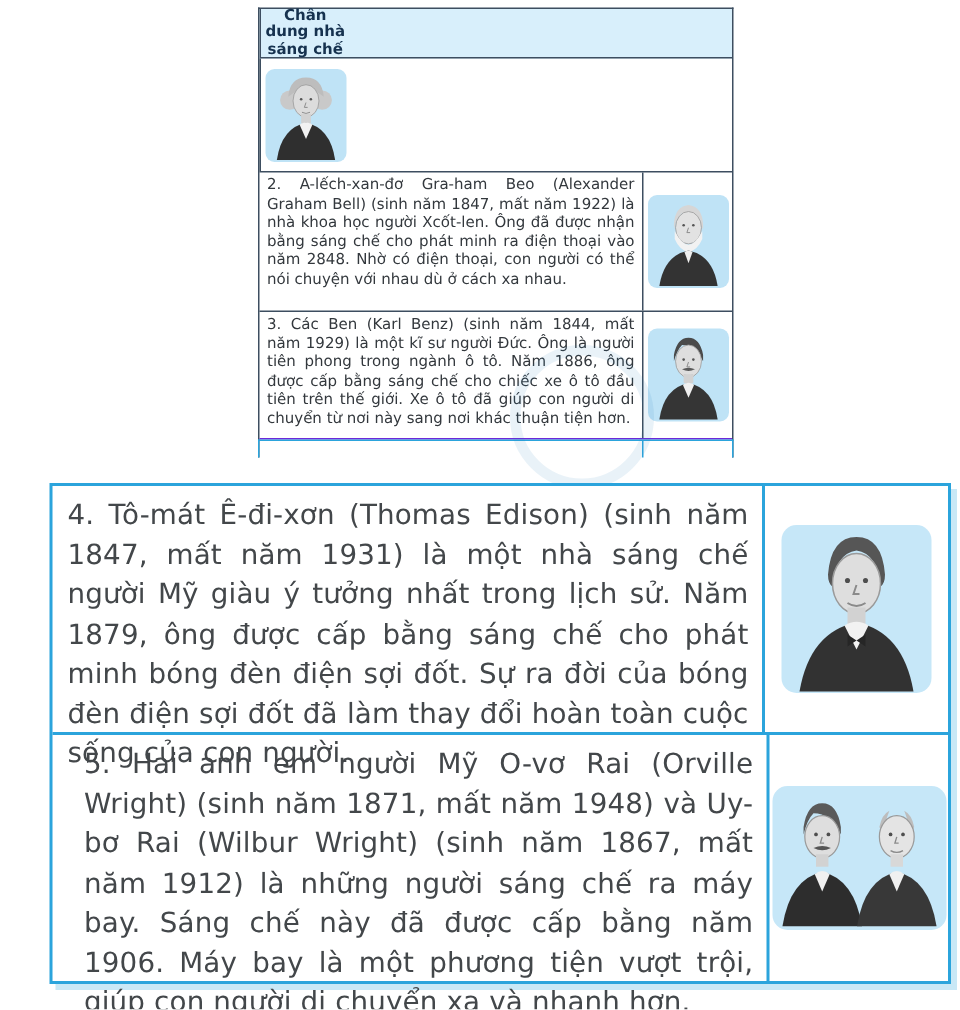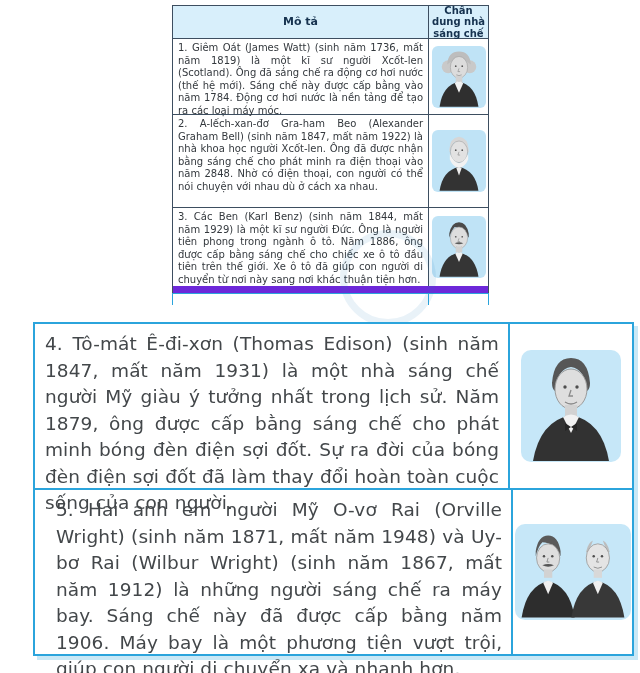--- a/index.html
+++ b/index.html
@@ -18,21 +18,21 @@
   .tt-desc{width:255px;box-sizing:border-box;padding:3px 5px 2px 5px;
     font-size:10px;line-height:12.6px;color:#33383d;text-align:justify;}
   .tt-port{width:60px;box-sizing:border-box;border-left:1px solid #3d4e60;
     display:flex;align-items:center;justify-content:center;}
   .tt-head .tt-desc{display:flex;align-items:center;justify-content:center;
     font-weight:bold;color:#16324f;font-size:11px;text-align:center;}
   .tt-head .tt-port{font-weight:bold;color:#16324f;font-size:10px;line-height:11.5px;
     text-align:center;padding:1px;}
   .tt-r1{height:76px;border-bottom:1px solid #3d4e60;}
   .tt-r2{height:93px;border-bottom:1px solid #3d4e60;}
-  .tt-r3{height:85px;border-bottom:7px solid #6d28d9;}
+  .tt-r3{height:85px;border-bottom:1px solid #6d28d9;}
   .tt-sliver{height:11px;border:1.5px solid #2ba4dc;border-bottom:none;
     margin:0 -1px;display:flex;}
   .tt-sliver .sl-desc{width:255px;box-sizing:border-box;}
   .tt-sliver .sl-port{flex:1;border-left:1.5px solid #2ba4dc;}
   .tt-portrait-box{width:54px;height:62px;border-radius:6px;background:#bfe3f6;overflow:hidden;}
   .tt-portrait-box svg{width:100%;height:100%;display:block;}
 
   .watermark{
     position:absolute;left:340px;top:230px;width:96px;height:96px;border-radius:50%;
     border:7px solid rgba(42,130,188,0.10);box-sizing:border-box;pointer-events:none;
@@ -58,26 +58,24 @@
   .bt-portrait-box svg{width:100%;height:100%;display:block;}
 </style>
 </head>
 <body>
 
 <div id="canvas">
 
   <div class="top-table">
 
     <div class="tt-row tt-head">
-      <div class="tt-desc">Mô tả</div>
       <div class="tt-port">Chân dung nhà sáng chế</div>
     </div>
 
     <div class="tt-row tt-r1">
-      <div class="tt-desc">1. Giêm Oát (James Watt) (sinh năm 1736, mất năm 1819) là một kĩ sư người Xcốt-len (Scotland). Ông đã sáng chế ra động cơ hơi nước (thế hệ mới). Sáng chế này được cấp bằng vào năm 1784. Động cơ hơi nước là nền tảng để tạo ra các loại máy móc.</div>
       <div class="tt-port">
         <div class="tt-portrait-box">
           <svg viewBox="0 0 100 110">
             <circle cx="30" cy="36" r="12" fill="#c9c9c9"></circle>
             <circle cx="70" cy="36" r="12" fill="#c9c9c9"></circle>
             <path d="M28 32 Q30 8 50 8 Q70 8 72 32 Q60 22 50 22 Q40 22 28 32 Z" fill="#bdbdbd"></path>
             <ellipse cx="50" cy="37" rx="16" ry="20" fill="#dcdcdc" stroke="#9a9a9a" stroke-width="1"></ellipse>
             <circle cx="44" cy="35" r="1.6" fill="#555"></circle>
               <circle cx="56" cy="35" r="1.6" fill="#555"></circle>
             <path d="M50 39 L48 45 L52 45" stroke="#8a8a8a" fill="none" stroke-width="1.2"></path>

